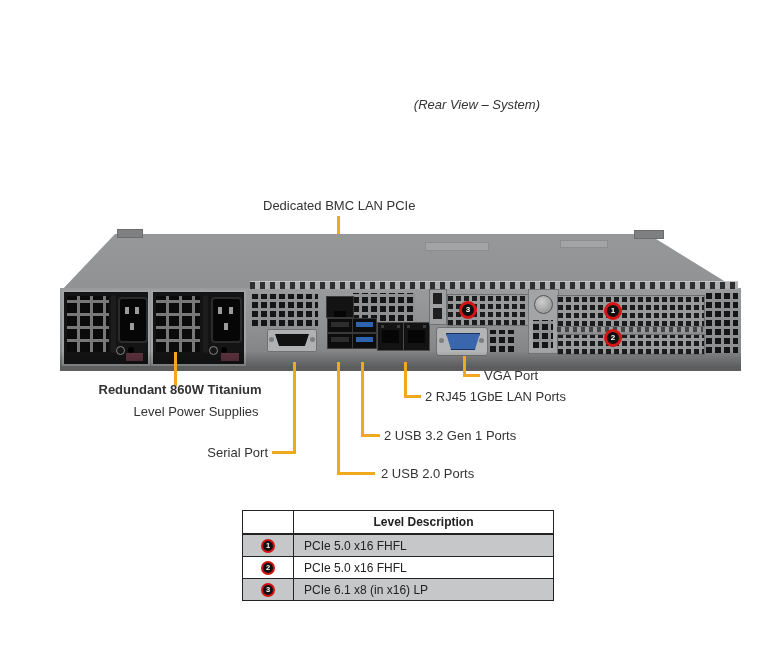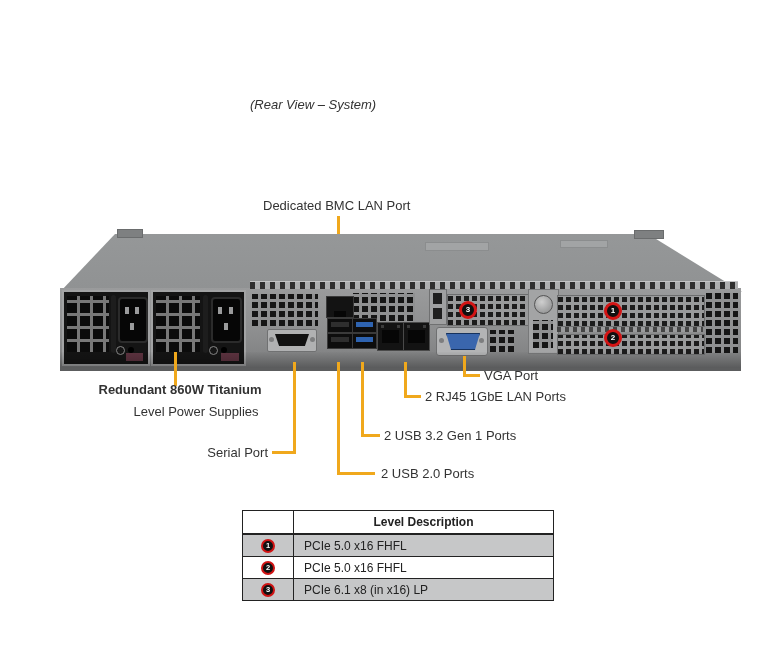--- a/index.html
+++ b/index.html
@@ -48,23 +48,23 @@
   .t-row.head .t-c2{justify-content:center;padding-left:0;font-weight:bold;}
   .t-gray{background:#c6c7c8;}
   .t-marker{width:10px;height:10px;border:2px solid #cf1313;background:#111;border-radius:50%;
       color:#fff;font-size:7.5px;font-weight:bold;line-height:10px;text-align:center;}
 </style>
 </head>
 <body>
 
 <div class="scene">
 
-  <div class="abs label" style="left:250px;top:97px;width:290px;text-align:left;font-style:italic;">(Rear View – System)</div>
-
-  <div class="abs label" style="left:263px;top:198px;">Dedicated BMC LAN Port</div>
+  <div class="abs label" style="left:250px;top:97px;width:290px;text-align:right;font-style:italic;">(Rear View – System)</div>
+
+  <div class="abs label" style="left:263px;top:198px;">Dedicated BMC LAN PCIe</div>
   <div class="abs cline" style="left:337px;top:216px;width:3px;height:86px;"></div>
 
   <div class="abs lid"></div>
   <div class="abs lid-tab" style="left:117px;top:229px;width:24px;height:7px;"></div>
   <div class="abs lid-tab" style="left:634px;top:230px;width:28px;height:7px;"></div>
   <div class="abs lid-mark" style="left:425px;top:242px;width:62px;height:7px;"></div>
   <div class="abs lid-mark" style="left:560px;top:240px;width:46px;height:6px;"></div>
 
   <div class="abs panel"></div>
   <div class="abs vent-strip"></div>

